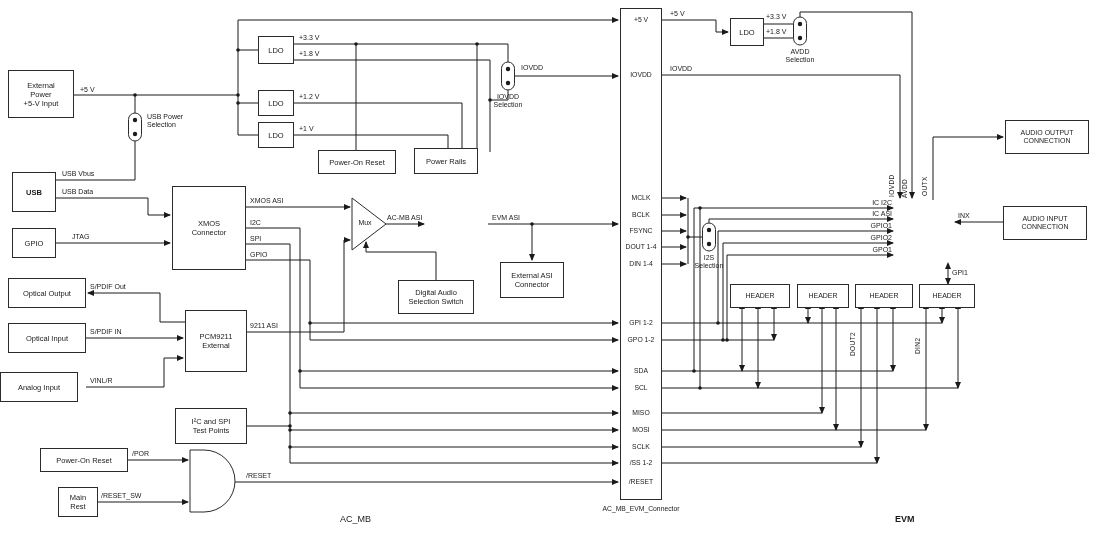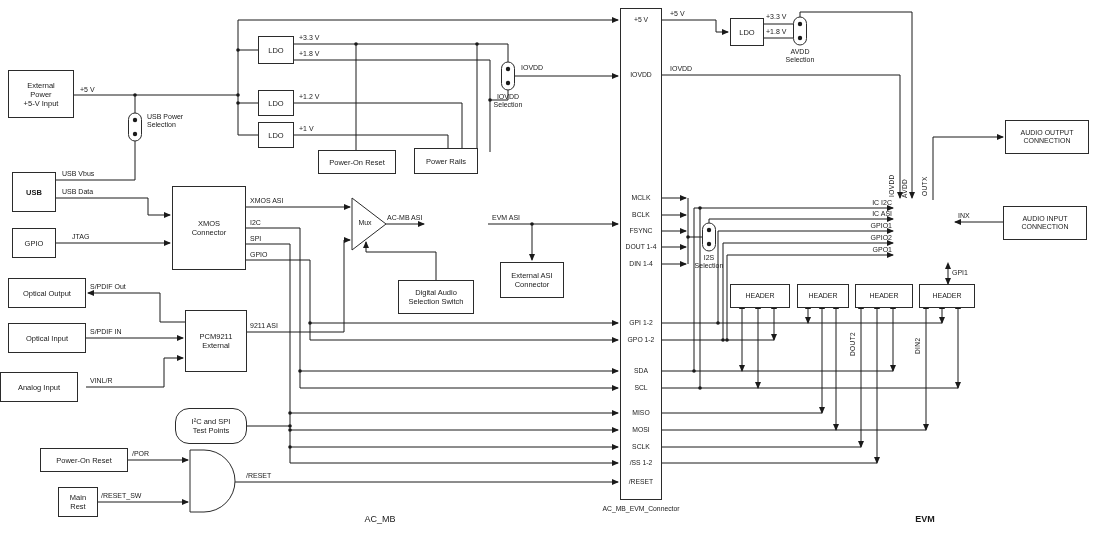--- a/index.html
+++ b/index.html
@@ -10,21 +10,21 @@
        display:flex;align-items:center;justify-content:center;text-align:center;
        white-space:pre-line;font-size:7.5px;line-height:1.2;box-sizing:border-box;}
   .lbl{position:absolute;z-index:3;font-size:7px;line-height:1.2;white-space:nowrap;}
   .lblml{position:absolute;z-index:3;font-size:7px;line-height:1.2;white-space:pre-line;}
   .lblc{position:absolute;z-index:3;font-size:7px;line-height:1.2;white-space:pre-line;text-align:center;}
   .lblr{position:absolute;z-index:3;font-size:7px;line-height:1.2;white-space:nowrap;text-align:right;}
   .pin{position:absolute;z-index:3;width:42px;height:10px;line-height:10px;left:620px;
        font-size:6.8px;text-align:center;white-space:nowrap;}
   .vlab{position:absolute;z-index:3;font-size:6.5px;writing-mode:vertical-rl;
         transform:rotate(180deg);letter-spacing:.4px;}
-  .cap{position:absolute;z-index:3;font-size:9px;text-align:center;}
+  .cap{position:absolute;z-index:3;font-size:9px;text-align:left;}
   .capsm{position:absolute;z-index:3;font-size:6.8px;text-align:center;white-space:nowrap;}
 </style>
 </head>
 <body>
 
 <div id="stage">
 
   <svg id="wires" width="1100" height="537" viewBox="0 0 1100 537">
     <defs>
       <marker id="ae" markerWidth="7" markerHeight="6" refX="6" refY="3" orient="auto">
@@ -167,21 +167,21 @@
   <div class="blk" style="left:318px;top:150px;width:78px;height:24px;">Power-On Reset</div>
   <div class="blk" style="left:414px;top:148px;width:64px;height:26px;">Power Rails</div>
   <div class="blk" style="left:172px;top:186px;width:74px;height:84px;">XMOS
 Connector</div>
   <div class="blk" style="left:185px;top:310px;width:62px;height:62px;">PCM9211
 External</div>
   <div class="blk" style="left:500px;top:262px;width:64px;height:36px;">External ASI
 Connector</div>
   <div class="blk" style="left:398px;top:280px;width:76px;height:34px;">Digital Audio
 Selection Switch</div>
-  <div class="blk" style="left:175px;top:408px;width:72px;height:36px;border-radius:14px;">I²C and SPI
+  <div class="blk" style="left:175px;top:408px;width:72px;height:36px;">I²C and SPI
 Test Points</div>
   <div class="blk" style="left:730px;top:18px;width:34px;height:28px;">LDO</div>
   <div class="blk" style="left:730px;top:284px;width:60px;height:24px;font-size:7px;">HEADER</div>
   <div class="blk" style="left:797px;top:284px;width:52px;height:24px;font-size:7px;">HEADER</div>
   <div class="blk" style="left:855px;top:284px;width:58px;height:24px;font-size:7px;">HEADER</div>
   <div class="blk" style="left:919px;top:284px;width:56px;height:24px;font-size:7px;">HEADER</div>
   <div class="blk" style="left:1005px;top:120px;width:84px;height:34px;font-size:7px;">AUDIO OUTPUT
 CONNECTION</div>
   <div class="blk" style="left:1003px;top:206px;width:84px;height:34px;font-size:7px;">AUDIO INPUT
 CONNECTION</div>

